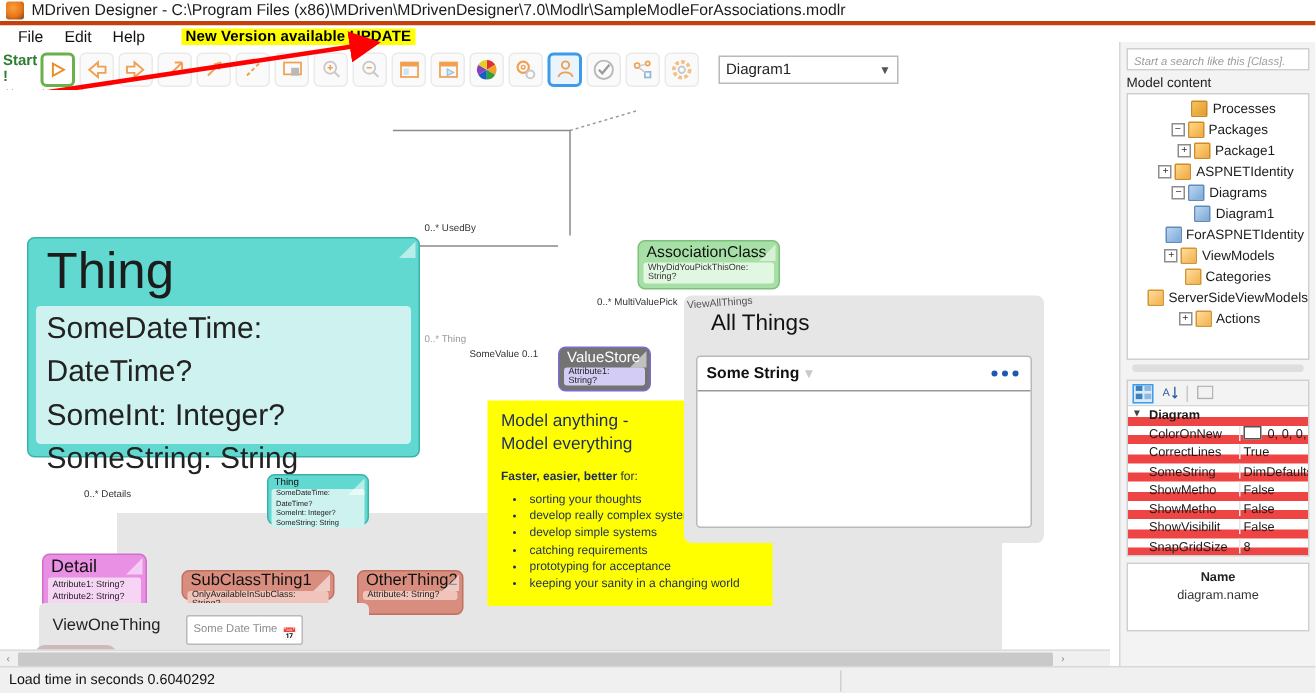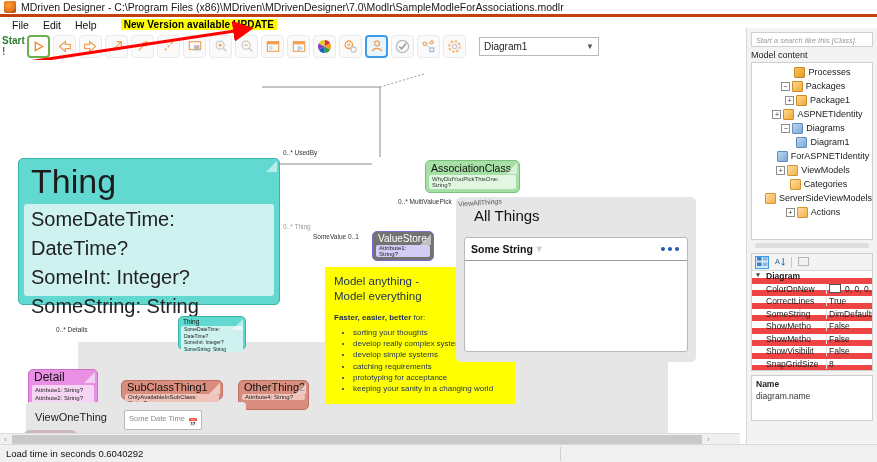--- a/index.html
+++ b/index.html
@@ -278,21 +278,21 @@
   .prow .chev{ width:12px; text-align:center; font-size:7px; color:#444;}
   .prow .pk{ width:62px; padding-left:2px; overflow:hidden; white-space:nowrap;}
   .prow .pv{ flex:1; padding-left:2px; overflow:hidden; white-space:nowrap;
              border-left:1px solid #e6e6e6;}
   .colorswatch{
     display:inline-block;width:12px;height:9px;border:1px solid #555;background:#fff;
     vertical-align:-1px;margin-right:4px;
   }
   .pgdesc{
     margin:4px 4px 0 4px; border:1px solid #cfcfcf; background:#fff; height:46px;
-    padding:3px 4px; font-size:8.5px; color:#222;
+    padding:3px 4px; font-size:8.5px; color:#222;text-align:center;
   }
   .pgdesc .t{ font-weight:bold; }
   .pgdesc .d{ color:#333; margin-top:2px;}
 
   
   .statusbar{
     position:absolute; left:0; bottom:0; width:877px; height:18px;
     background:#f0f0f0; border-top:1px solid #d8d8d8;
     font-size:9.5px; color:#111; padding:3px 0 0 6px;
   }

